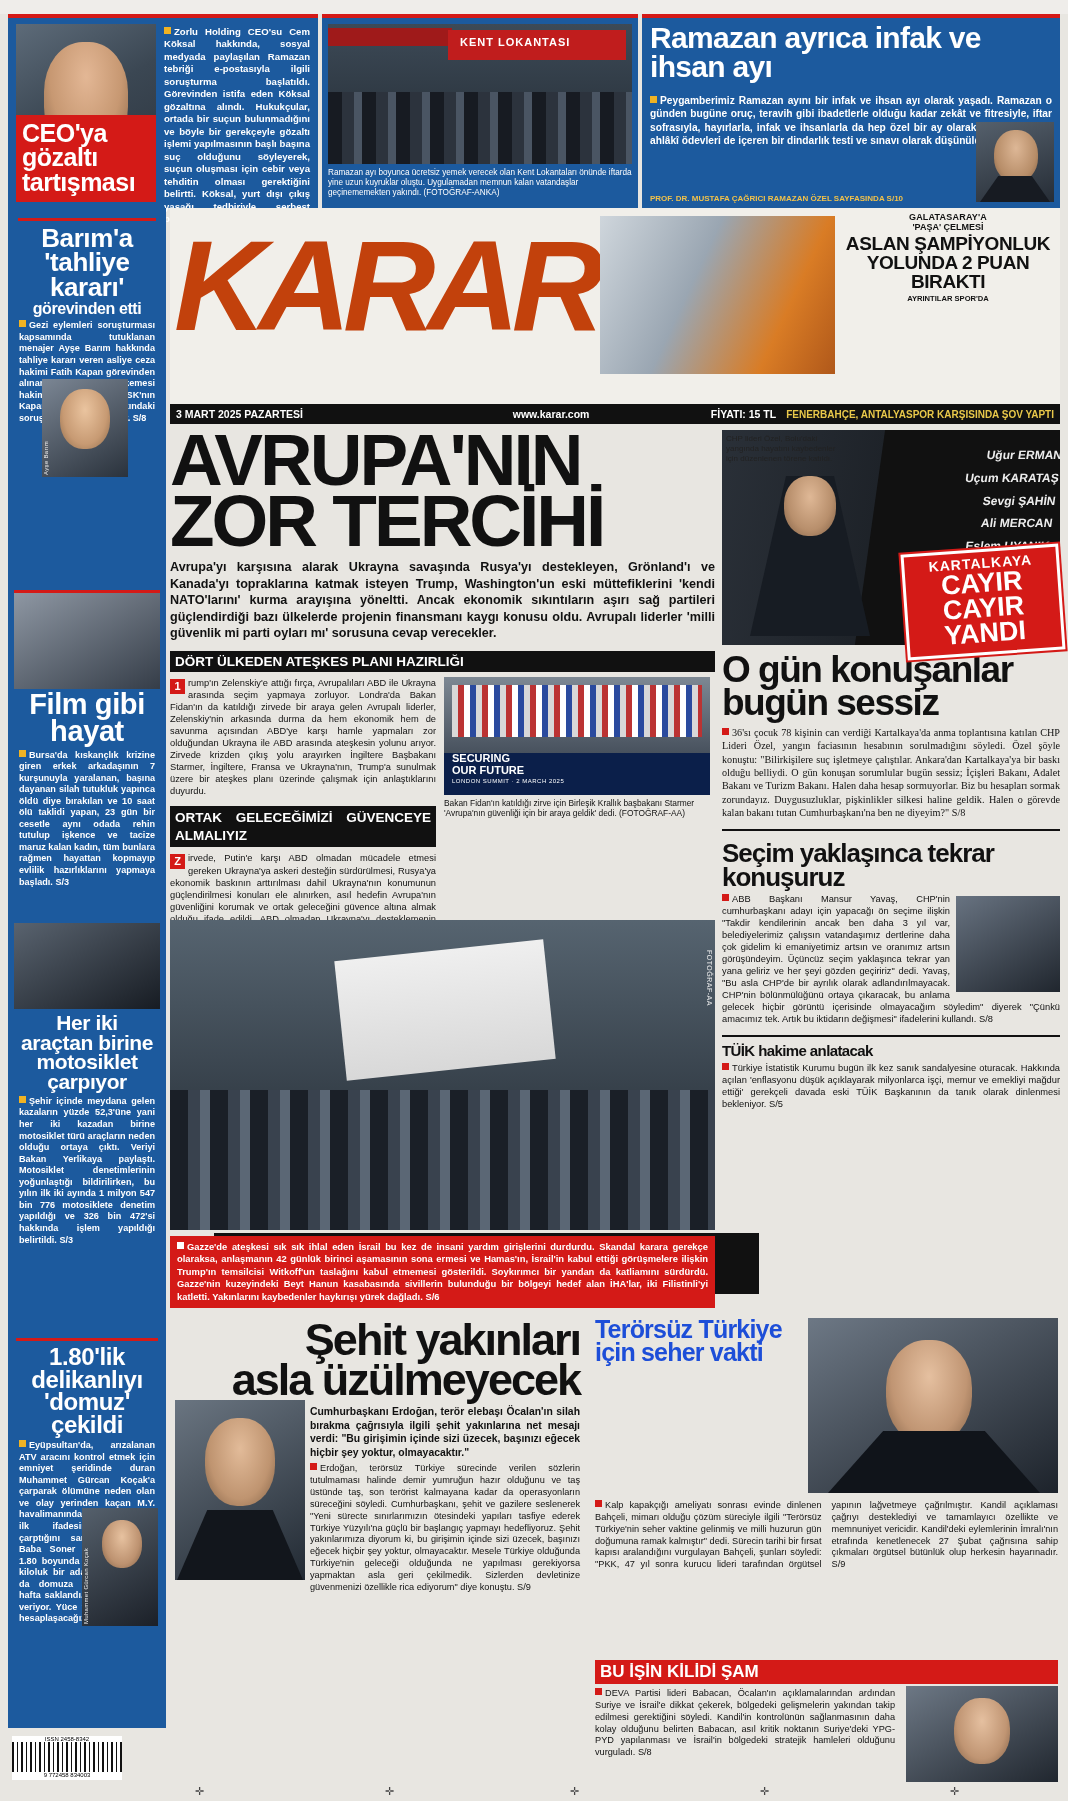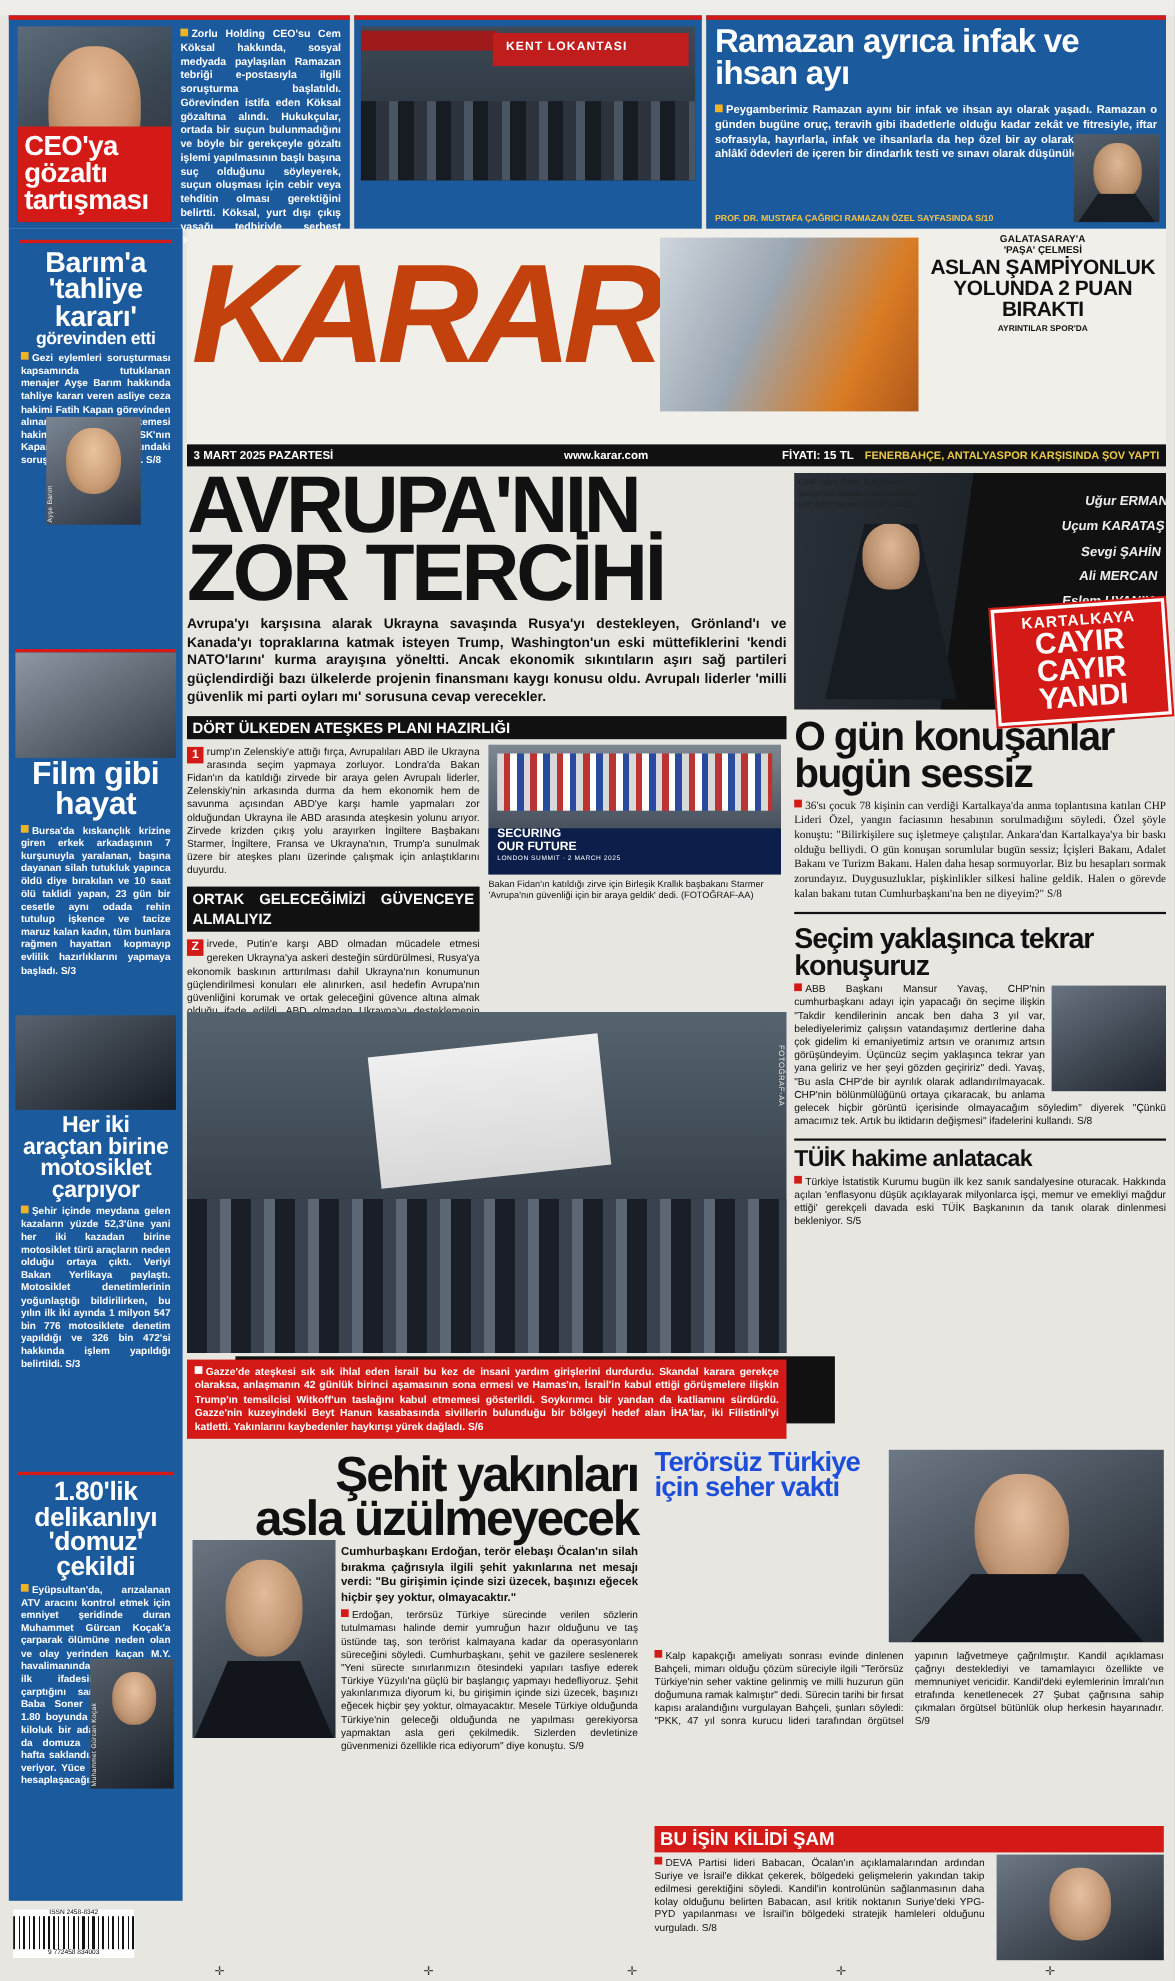--- a/index.html
+++ b/index.html
@@ -150,21 +150,21 @@
   .stamp .s1{font-size:14px;letter-spacing:1px;}
   .stamp .s2{font-size:27px;line-height:.92;}
   .rc h2{margin:8px 0 0 0;font-size:37px;font-weight:bold;line-height:.9;letter-spacing:-1.5px;color:#111;}
   .rc p.body{margin:6px 0 0 0;font-size:10.2px;line-height:1.32;color:#111;text-align:justify;
       font-family:"Liberation Serif",serif;}
   .rc h3{margin:10px 0 0 0;font-size:26px;font-weight:bold;line-height:.93;letter-spacing:-1px;color:#111;}
   .rc .sm{margin-top:5px;font-size:9.3px;line-height:1.29;color:#111;text-align:justify;}
   .rc .thumb{float:right;width:104px;height:96px;margin:2px 0 3px 6px;
       background:linear-gradient(150deg,#687381,#20262e);}
   .rule{height:2px;background:#111;margin:9px 0 0 0;}
-  .rc h4{margin:7px 0 0 0;font-size:21px;font-weight:bold;line-height:.95;color:#111;letter-spacing:-.6px;}
+  .rc h4{margin:7px 0 0 0;font-size:15px;font-weight:bold;line-height:.95;color:#111;letter-spacing:-.6px;}
 
   
   .br1{position:absolute;left:595px;top:1318px;width:205px;}
   .br1 h2{margin:0;font-size:25px;line-height:.93;font-weight:bold;color:#1d4ed8;letter-spacing:-.8px;}
   .brpic{position:absolute;left:808px;top:1318px;width:250px;height:175px;
       background:linear-gradient(150deg,#6d7885,#1d232b);}
   .brpic .f{position:absolute;left:78px;top:22px;width:86px;height:104px;border-radius:46%;
       background:radial-gradient(ellipse at 50% 35%,#e5c0a0 0%,#c09573 62%,#7e5e44 100%);}
   .brpic .s{position:absolute;left:20px;bottom:0;width:212px;height:62px;background:#10141a;
       clip-path:polygon(26% 0,74% 0,100% 100%,0 100%);}
@@ -208,20 +208,21 @@
     </div>
   </div>
 
   <div class="kent-wrap">
     <div class="kent-photo photo">
       <div class="kent-awn"></div>
       <div class="kent-sign"></div>
       <div class="kent-sign-t">KENT LOKANTASI</div>
       <div class="kent-crowd"></div>
     </div>
+    <div class="kent-cap">Ramazan ayı boyunca ücretsiz yemek verecek olan Kent Lokantaları önünde iftarda yine uzun kuyruklar oluştu. Uygulamadan memnun kalan vatandaşlar geçinememekten yakındı. (FOTOĞRAF-ANKA)</div>
   </div>
 
   <div class="ram-wrap">
     <div class="ram-head">Ramazan ayrıca infak ve ihsan ayı</div>
     <div class="ram-text jt">
       <span class="bullet"></span><span>Peygamberimiz Ramazan ayını bir infak ve ihsan ayı olarak yaşadı. Ramazan o günden bugüne oruç, teravih gibi ibadetlerle olduğu kadar zekât ve fitresiyle, iftar sofrasıyla, hayırlarla, infak ve ihsanlarla da hep özel bir ay olarak yaşandı. Oruç, ahlâkî ödevleri de içeren bir dindarlık testi ve sınavı olarak düşünüldü.</span>
     </div>
     <div class="ram-prof photo">
       <div class="f"></div>
       <div class="s"></div>

